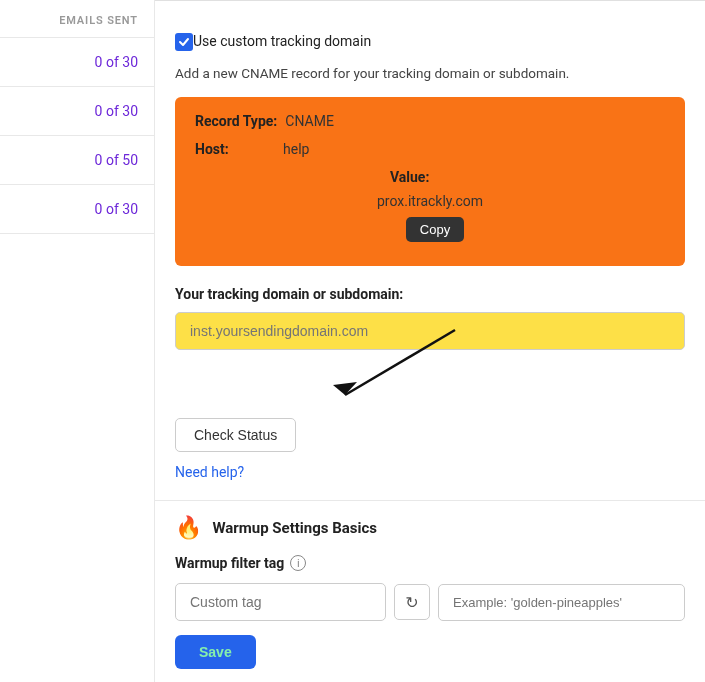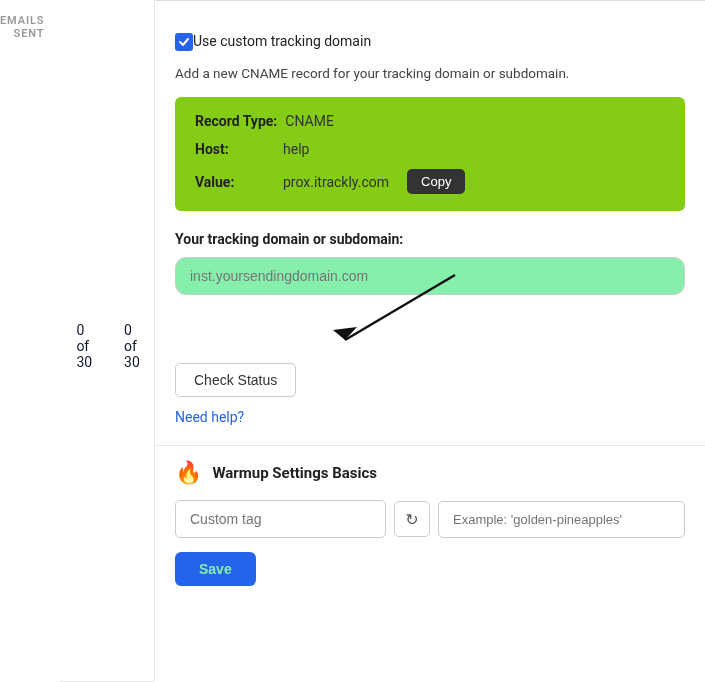--- a/index.html
+++ b/index.html
@@ -12,21 +12,21 @@
       display: flex;
     }
 
     
     .sidebar {
       width: 155px;
       min-width: 155px;
       background: #fff;
       border-right: 1px solid #e8e8e8;
       display: flex;
-      flex-direction: row;
+      flex-direction: column;
       padding-top: 10px;
     }
     .sidebar-label {
       font-size: 11px;
       font-weight: 600;
       color: #999;
       letter-spacing: 0.08em;
       text-transform: uppercase;
       text-align: right;
       padding-right: 16px;
@@ -38,21 +38,21 @@
       border-top: 1px solid #e8e8e8;
       margin: 0;
     }
     .sidebar-row {
       display: flex;
       justify-content: flex-end;
       align-items: center;
       padding: 16px 16px;
       border-bottom: 1px solid #e8e8e8;
       font-size: 14px;
-      color: #0f172a;
+      color: #6d28d9;
     }
 
     
     .main {
       flex: 1;
       overflow-y: auto;
       padding: 0 0 20px 0;
       background: #fff;
     }
 
@@ -90,33 +90,34 @@
     
     .description {
       padding: 0 20px 14px 20px;
       font-size: 13.5px;
       color: #444;
       line-height: 1.5;
     }
 
     
     .record-box {
-      background: #84cc16;
+      background: #f97316;
       border-radius: 6px;
       margin: 0 20px 20px 20px;
       padding: 16px 20px;
     }
     .record-row {
       display: flex;
       align-items: center;
       margin-bottom: 12px;
       gap: 8px;
     }
     .record-row:last-child {
-      margin-bottom: 1px;
+      margin-bottom: 8px;
+      flex-direction: column;
     }
     .record-key {
       font-weight: 700;
       font-size: 14px;
       color: #222;
       min-width: 80px;
     }
     .record-val {
       font-size: 14px;
       color: #333;
@@ -141,25 +142,25 @@
       padding: 0 20px 10px 20px;
     }
 
     .domain-input-wrapper {
       margin: 0 20px 0 20px;
       position: relative;
     }
     .domain-input {
       width: 100%;
       border: 1px solid #ccc;
-      border-radius: 11px;
+      border-radius: 5px;
       padding: 10px 14px;
       font-size: 14px;
       color: #555;
-      background: #86efac;
+      background: #fde047;
       outline: none;
     }
 
     
     .arrow-container {
       position: relative;
       height: 60px;
       margin: 0 20px;
       pointer-events: none;
     }
@@ -374,20 +375,24 @@
 
   <hr class="section-divider">
 
   
   <div class="warmup-heading-row">
     <span class="warmup-icon">🔥</span>
     <span class="warmup-heading">Warmup Settings Basics</span>
   </div>
 
   
+  <div class="filter-tag-label">
+    <span>Warmup filter tag</span>
+    <span class="info-icon">i</span>
+  </div>
 
   
   <div class="tag-input-row">
     <input class="custom-tag-input" type="text" placeholder="Custom tag" style="">
     <button class="refresh-icon-btn">↻</button>
     <input class="example-input" type="text" placeholder="Example: 'golden-pineapples'" style="">
   </div>
 
   
   <button class="save-btn">Save</button>

